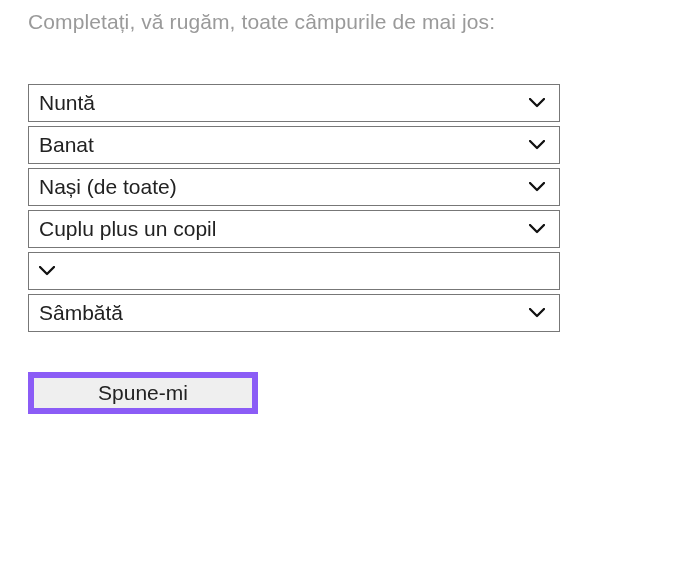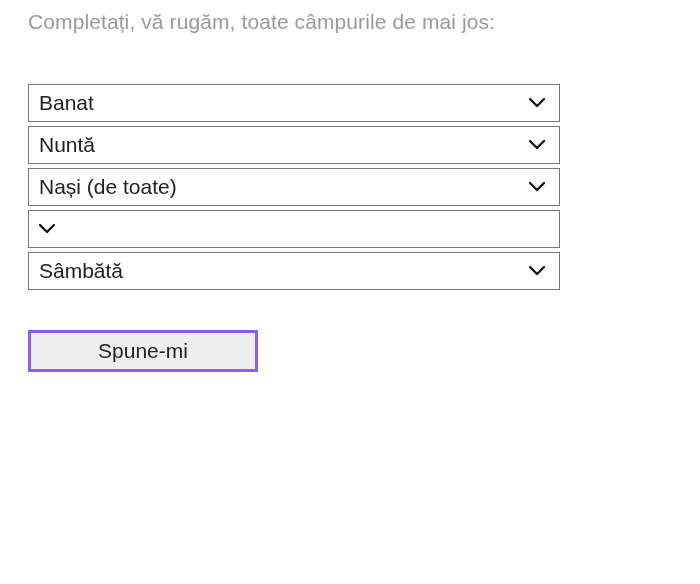--- a/index.html
+++ b/index.html
@@ -50,21 +50,21 @@
   }
   .chevron svg {
     width: 16px;
     height: 10px;
   }
   .submit-btn {
     margin-top: 40px;
     margin-bottom: 12px;
     width: 230px;
     height: 42px;
-    border: 3px solid #8b5cf6;
+    border: 6px solid #8b5cf6;
     background: #efefef;
     font-size: 21px;
     color: #222;
     cursor: pointer;
     display: flex;
     align-items: center;
     justify-content: center;
     box-sizing: border-box;
   }
   .result {
@@ -73,46 +73,54 @@
     margin: 0;
   }
 </style>
 </head>
 <body>
 
 <div class="container">
   <p class="intro">Completați, vă rugăm, toate câmpurile de mai jos:</p>
 
   <div class="select-row">
-    <span class="select-label">Banat</span>
+    <span class="select-label">Nuntă</span>
     <span class="chevron">
       <svg viewBox="0 0 16 10">
           <path d="M1 1 L8 8 L15 1" stroke="#111" stroke-width="2.3" fill="none" stroke-linecap="round" stroke-linejoin="round"></path>
         </svg>
     </span>
   </div>
 
   <div class="select-row">
-    <span class="select-label">Nuntă</span>
+    <span class="select-label">Banat</span>
     <span class="chevron">
       <svg viewBox="0 0 16 10">
           <path d="M1 1 L8 8 L15 1" stroke="#111" stroke-width="2.3" fill="none" stroke-linecap="round" stroke-linejoin="round"></path>
         </svg>
     </span>
   </div>
 
   <div class="select-row">
     <span class="select-label">Nași (de toate)</span>
     <span class="chevron">
       <svg viewBox="0 0 16 10">
           <path d="M1 1 L8 8 L15 1" stroke="#111" stroke-width="2.3" fill="none" stroke-linecap="round" stroke-linejoin="round"></path>
         </svg>
     </span>
   </div>
 
+  <div class="select-row">
+    <span class="select-label">Cuplu plus un copil</span>
+    <span class="chevron">
+      <svg viewBox="0 0 16 10">
+          <path d="M1 1 L8 8 L15 1" stroke="#111" stroke-width="2.3" fill="none" stroke-linecap="round" stroke-linejoin="round"></path>
+        </svg>
+    </span>
+  </div>
 
   <div class="select-row">
     <span class="chevron">
       <svg viewBox="0 0 16 10">
           <path d="M1 1 L8 8 L15 1" stroke="#111" stroke-width="2.3" fill="none" stroke-linecap="round" stroke-linejoin="round"></path>
         </svg>
     </span>
   </div>
 
 

